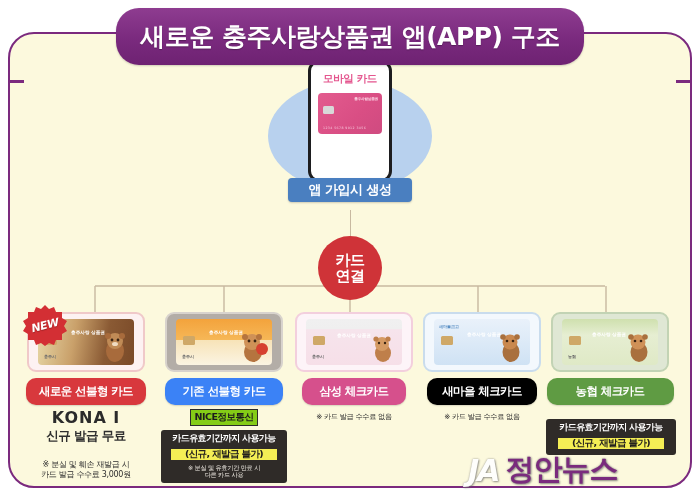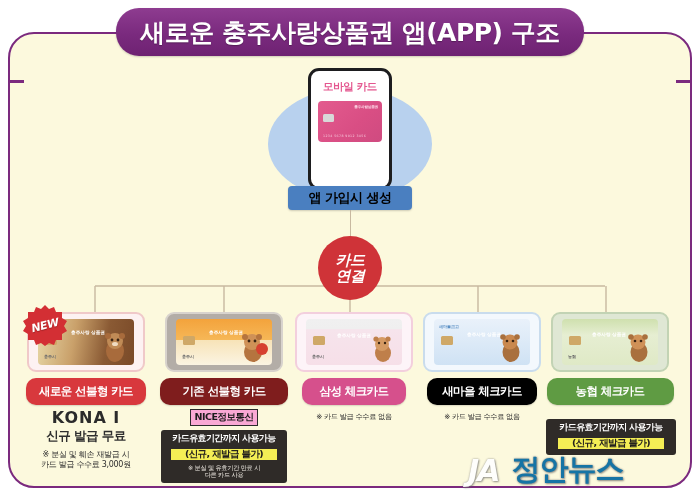--- a/index.html
+++ b/index.html
@@ -17,34 +17,34 @@
     background: #fcf9dd;
     border: 2.5px solid #7b2a7e;
     border-radius: 26px;
   }
   .side-dash { position:absolute; top:46px; height:3px; width:14px; background:#7b2a7e; }
   .side-dash.l { left:0px; }
   .side-dash.r { right:0px; }
 
   
   .title-pill {
-    position: absolute; left: 116px; top: 8px; width: 468px; height: 48px;
+    position: absolute; left: 116px; top: 8px; width: 468px; height: 57px;
     background: linear-gradient(180deg,#8e3c90 0%, #7a2a7e 55%, #6e2272 100%);
     border-radius: 23px;
     display: flex; align-items: center; justify-content: center;
     z-index: 6;
     box-shadow: 0 1px 2px rgba(0,0,0,.18);
   }
   .title-pill span {
     color: #ffffff; font-size: 25px; font-weight: bold; letter-spacing: -0.5px;
     text-shadow: 0 1px 1px rgba(0,0,0,.28);
   }
 
   
-  .phone-wrap { position:absolute; left:262px; top:64px; width:176px; height:150px;text-decoration:underline; }
+  .phone-wrap { position:absolute; left:262px; top:56px; width:176px; height:150px;text-decoration:underline; }
   .blue-blob {
     position:absolute; left:6px; top:24px; width:164px; height:112px;
     background:#b8d1ee; border-radius:82px/56px;
   }
   .phone {
     position:absolute; left:46px; top:4px; width:84px; height:122px;
     background:#ffffff; border:3px solid #1d1d1f; border-radius:11px;
     display:flex; flex-direction:column; align-items:center;
   }
   .phone-title { margin-top:9px; font-size:10.5px; font-weight:bold; color:#e4568f; letter-spacing:-0.4px; }
@@ -56,33 +56,33 @@
   .mc-brand { position:absolute; right:4px; top:4px; font-size:3.6px; color:#ffe3ef; font-weight:bold; letter-spacing:-0.2px; }
   .mc-chip { position:absolute; left:5px; top:13px; width:11px; height:8px; background:#d8d8d8; border-radius:1.5px; }
   .mc-num { position:absolute; left:5px; bottom:4px; font-size:3.2px; color:#f6c6da; letter-spacing:.4px; }
 
   .badge-app {
     position:absolute; left:26px; top:122px; width:124px; height:24px;
     background:#4a7fc0; border-radius:4px;
     display:flex; align-items:center; justify-content:center;
     box-shadow:0 1px 2px rgba(0,0,0,.18);
   }
-  .badge-app span { color:#000000; font-size:13px; font-weight:bold; letter-spacing:-0.5px; }
+  .badge-app span { color:#ffffff; font-size:13px; font-weight:bold; letter-spacing:-0.5px; }
 
   
   .v-line-1 { position:absolute; left:349.5px; top:210px; width:1.4px; height:30px; background:#c8b9a0; }
 
   
   .red-circle {
     position:absolute; left:318px; top:236px; width:64px; height:64px;
     background:#cf3338; border-radius:50%;
     display:flex; flex-direction:column; align-items:center; justify-content:center;
     z-index:4;
   }
-  .red-circle span { color:#fff; font-size:15px; font-weight:bold; line-height:16px; letter-spacing:-0.6px;font-style:italic; }
+  .red-circle span { color:#fff; font-size:15px; font-weight:bold; line-height:16px; letter-spacing:-0.6px; }
 
   
   .tree { position:absolute; left:0; top:0; width:700px; height:496px; pointer-events:none; }
 
   
   .col { position:absolute; top:312px; width:128px; text-align:center; }
   .col.c1 { left:22px; }
   .col.c2 { left:160px; }
   .col.c3 { left:290px; }
   .col.c4 { left:418px; }
@@ -113,37 +113,37 @@
   .c4 .mini-card { background: linear-gradient(180deg,#e9f1fa 0%, #dbe9f7 55%, #cfe2f4 100%); }
   .c5 .mini-card { background: linear-gradient(180deg,#cfe0ae 0%, #e6eed2 35%, #dfe9c6 100%); }
 
   .pill {
     margin:6px auto 0; min-height:20px; border-radius:10px;
     display:flex; align-items:center; justify-content:center; padding:6px 8px;
     box-shadow:0 1px 1.5px rgba(0,0,0,.15);
   }
   .pill span { color:#fff; font-size:11.5px; font-weight:bold; letter-spacing:-0.6px; white-space:nowrap; }
   .c1 .pill { background:#d8383d; width:120px; }
-  .c2 .pill { background:#7f1d1d; width:128px; }
+  .c2 .pill { background:#3b82f6; width:118px; }
   .c3 .pill { background:#d6508c; width:104px; }
   .c4 .pill { background:#000000; width:110px; }
   .c5 .pill { background:#5f9b43; width:127px; }
 
   .kona {
     margin-top:3px; font-size:16px; font-weight:bold; color:#2b2b2b;
     letter-spacing:1px; font-family:"DejaVu Sans","Liberation Sans",sans-serif;
   }
   .sub-strong { margin-top:1px; font-size:12.5px; font-weight:bold; color:#2f2f2f; letter-spacing:-0.5px; }
-  .note { margin-top:5px; font-size:7.2px; color:#2e2e2e; line-height:9px; letter-spacing:-0.3px; }
+  .note { margin-top:15px; font-size:7.2px; color:#2e2e2e; line-height:9px; letter-spacing:-0.3px; }
   .note-lg { font-size:8px; line-height:10px; }
 
   .framed-label {
     display:inline-block; margin-top:4px; padding:1px 4px;
     border:1.2px solid #2b2b2b; font-size:9.5px; font-weight:bold; color:#1c1c1c; letter-spacing:-0.5px;
-    background:#f9a8d4;
+    background:#84cc16;
   }
 
   .dark-box {
     margin:4px auto 0; width:126px; background:#2f2b28; border-radius:3px;
     padding:3px 2px 4px; line-height:1.15;
   }
   .dark-box .l1 { font-size:9px; font-weight:bold; color:#ffffff; letter-spacing:-0.6px; }
   .dark-box .l2 { display:inline-block; margin-top:1.5px; background:#f4ee55; color:#23201d;
                   font-size:9.5px; font-weight:bold; padding:0 14px; letter-spacing:-0.6px; }
   .dark-box .l3 { margin-top:2px; font-size:6.2px; color:#f0ece4; line-height:7.4px; letter-spacing:-0.3px; }
@@ -165,21 +165,21 @@
   .watermark {
     position:absolute; left:468px; top:448px; width:200px; height:44px;
     display:flex; align-items:center; z-index:7; opacity:.92;
   }
   .wm-mark {
     font-size:30px; font-weight:bold; font-style:italic; color:#ffffff;
     text-shadow:0 0 2px rgba(120,120,120,.85), 1px 1px 2px rgba(90,90,90,.6);
     letter-spacing:-2px;
   }
   .wm-text {
-    margin-left:13px; font-size:29px; font-weight:bold; color:#0369a1;
+    margin-left:7px; font-size:29px; font-weight:bold; color:#701a75;
     text-shadow:0 0 2px rgba(120,120,120,.9), 1px 1px 2px rgba(90,90,90,.65);
     letter-spacing:-1px;
   }
 </style>
 </head>
 <body>
 
 <div id="stage">
 
   <div class="frame">

